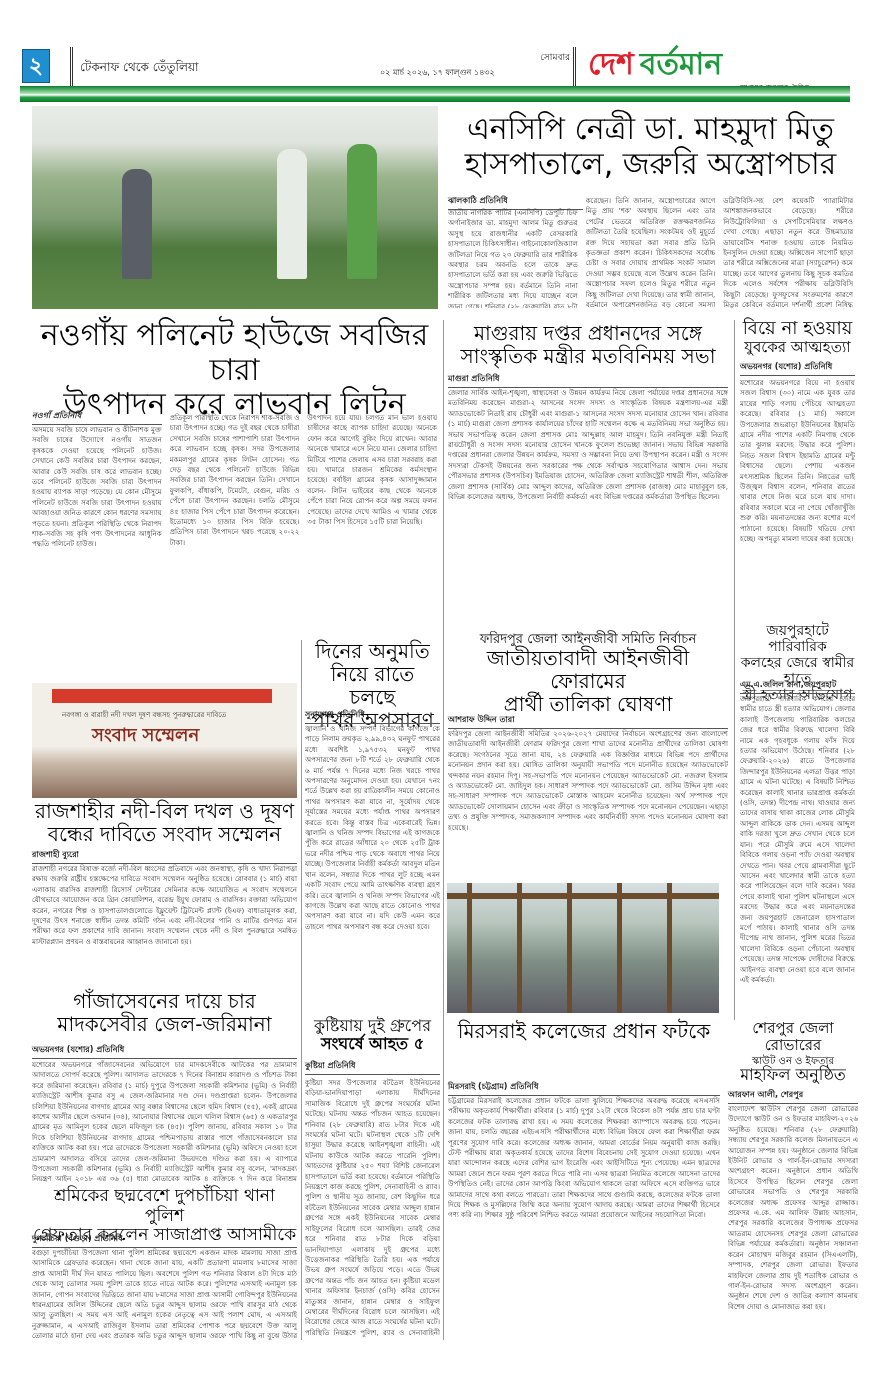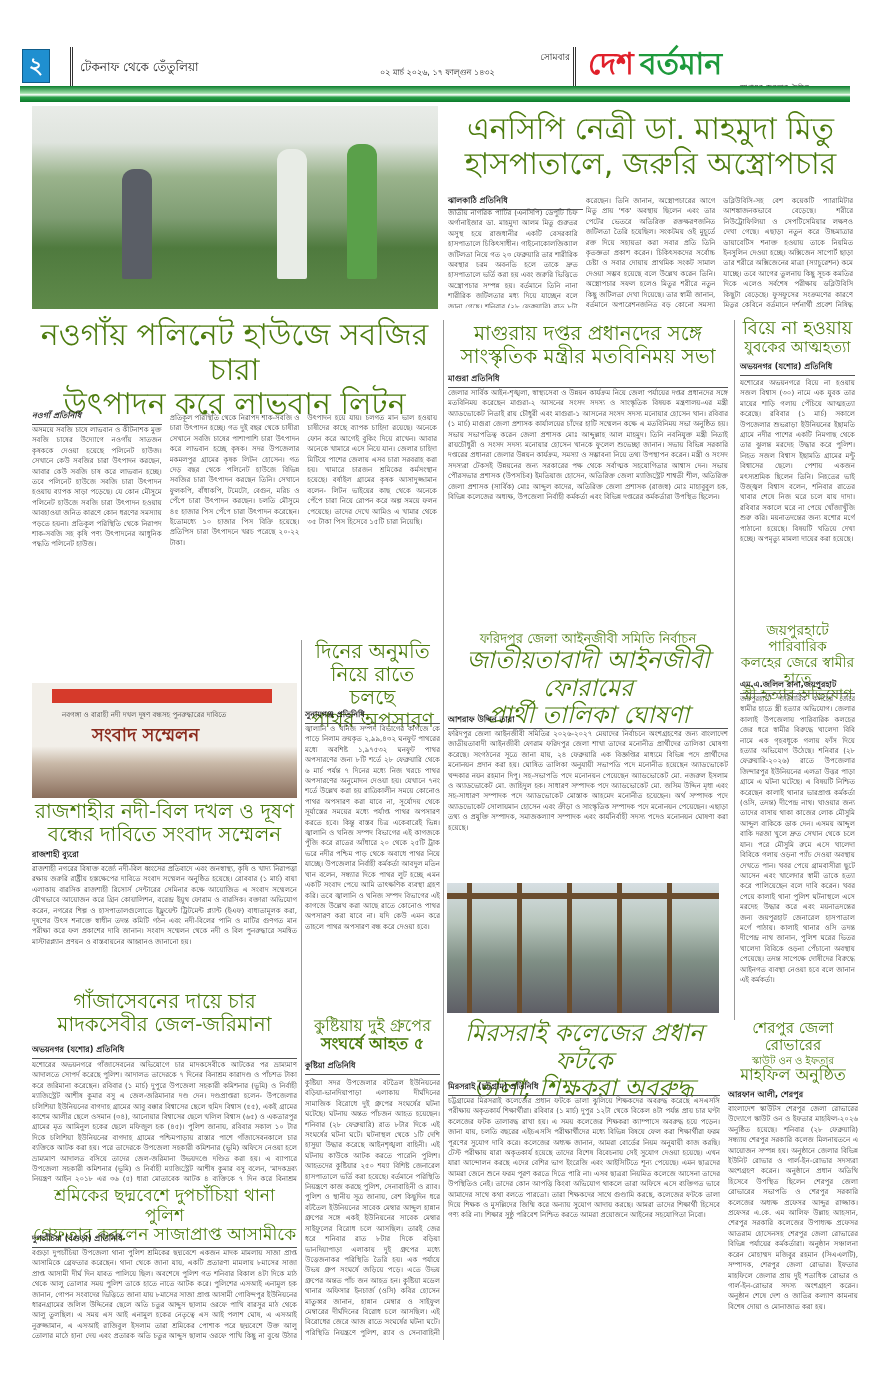--- a/index.html
+++ b/index.html
@@ -27,23 +27,23 @@
   .photo1 .p { position: absolute; bottom: 30px; width: 30px; border-radius: 12px 12px 2px 2px; }
   .photo2 { left: 32px; top: 683px; width: 265px; height: 115px; background: linear-gradient(to bottom, #f2efe9 0%, #f2efe9 55%, #c9b9a8 70%, #8a6e5c 100%); }
   .photo3 { left: 447px; top: 883px; width: 272px; height: 130px; background: linear-gradient(to bottom, #d7dfe3 0%, #b8c6bd 30%, #7f8f85 60%, #5e5e66 100%); }
 
   .banner-red { position: absolute; left: 20px; top: 6px; width: 220px; height: 14px; background: #d63a2b; }
   .banner-text { position: absolute; left: 30px; top: 26px; font-size: 7px; color: #333; }
   .banner-big { position: absolute; left: 60px; top: 38px; font-size: 18px; color: #8a2b1e; font-weight: bold; }
   .gate-bar { position: absolute; top: 0; width: 5px; height: 100%; background: #6b4d2e; }
 
   
-  .hl { color: #4d7c0f; text-align: center; font-family: "DejaVu Sans", sans-serif; font-weight: normal; line-height: 1.15; }
+  .hl { color: #000000; text-align: center; font-family: "DejaVu Sans", sans-serif; font-weight: normal; line-height: 1.15; }
   .hl-xl { font-size: 30px; }
-  .hl-l { font-size: 24px; font-style: italic; }
+  .hl-l { font-size: 20px; }
   .hl-m { font-size: 20px; }
   .hl-s { font-size: 14px; }
 
   .byline { font-size: 8px; font-weight: bold; color: #222; border-bottom: 1px solid #555; padding-bottom: 2px; }
 
   .body { font-size: 7px; line-height: 10.4px; color: #333; text-align: justify; overflow: hidden; }
   .cols { display: flex; gap: 8px; }
   .cols > div { flex: 1; }
 
   .rule-v { width: 1px; background: #999; }
@@ -180,21 +180,20 @@
   <div class="hl hl-m" style="font-size:16px;">কুষ্টিয়ায় দুই গ্রুপের</div>
   <div class="hl hl-m" style="font-size:16px;font-weight:bold;">সংঘর্ষে আহত ৫</div>
 </div>
 <div class="abs" style="left:305px; top:1059px; width:135px;">
   <div class="byline">কুষ্টিয়া প্রতিনিধি</div>
 </div>
 <div class="abs body" style="left:305px; top:1078px; width:135px; height:260px;">কুষ্টিয়া সদর উপজেলার বটতৈল ইউনিয়নের বড়িয়া-ভানদিয়াপাড়া এলাকায় দীর্ঘদিনের সামাজিক বিরোধে দুই গ্রুপের সংঘর্ষের ঘটনা ঘটেছে। ঘটনায় অন্তত পাঁচজন আহত হয়েছেন। শনিবার (২৮ ফেব্রুয়ারি) রাত ৮টার দিকে এই সংঘর্ষের ঘটনা ঘটে। ঘটনাস্থল থেকে ১টি দেশি হাসুয়া উদ্ধার করেছে আইনশৃঙ্খলা বাহিনী। এই ঘটনায় কাউকে আটক করতে পারেনি পুলিশ। আহতদের কুষ্টিয়ার ২৫০ শয্যা বিশিষ্ট জেনারেল হাসপাতালে ভর্তি করা হয়েছে। বর্তমানে পরিস্থিতি নিয়ন্ত্রণে কাজ করছে পুলিশ, সেনাবাহিনী ও র‍্যাব। পুলিশ ও স্থানীয় সূত্র জানায়, বেশ কিছুদিন ধরে বটতৈল ইউনিয়নের সাবেক মেম্বার আব্দুল হান্নান গ্রুপের সঙ্গে একই ইউনিয়নের সাবেক মেম্বার সাইফুলের বিরোধ চলে আসছিল। তারই জের ধরে শনিবার রাত ৮টার দিকে বড়িয়া ভানদিয়াপাড়া এলাকায় দুই গ্রুপের মধ্যে উত্তেজনাকর পরিস্থিতি তৈরি হয়। এক পর্যায়ে উভয় গ্রুপ সংঘর্ষে জড়িয়ে পড়ে। এতে উভয় গ্রুপের অন্তত পাঁচ জন আহত হন। কুষ্টিয়া মডেল থানার অফিসার ইনচার্জ (ওসি) কবির হোসেন মাতুব্বর জানান, হান্নান মেম্বার ও সাইফুল মেম্বারের দীর্ঘদিনের বিরোধ চলে আসছিল। এই বিরোধের জেরে আজ রাতে সংঘর্ষের ঘটনা ঘটে। পরিস্থিতি নিয়ন্ত্রণে পুলিশ, র‍্যাব ও সেনাবাহিনী অভিযান পরিচালনা করে।</div>
 
 <div class="abs" style="left:448px; top:1020px; width:272px;">
   <div class="hl hl-l">মিরসরাই কলেজের প্রধান ফটকে</div>
-  <div class="hl hl-l">তালা, শিক্ষকরা অবরুদ্ধ</div>
 </div>
 <div class="abs" style="left:448px; top:1080px; width:272px;">
   <div class="byline">মিরসরাই (চট্টগ্রাম) প্রতিনিধি</div>
 </div>
 <div class="abs body" style="left:448px; top:1096px; width:272px; height:242px;">চট্টগ্রামের মিরসরাই কলেজের প্রধান ফটকে তালা ঝুলিয়ে শিক্ষকদের অবরুদ্ধ করেছে এসএসসি পরীক্ষায় অকৃতকার্য শিক্ষার্থীরা। রবিবার (১ মার্চ) দুপুর ১২টা থেকে বিকেল ৪টা পর্যন্ত প্রায় চার ঘণ্টা কলেজের ফটক তালাবদ্ধ রাখা হয়। এ সময় কলেজের শিক্ষকরা ক্যাম্পাসে অবরুদ্ধ হয়ে পড়েন। জানা যায়, চলতি বছরের এইচএসসি পরীক্ষার্থীদের মধ্যে বিভিন্ন বিষয়ে ফেল করা শিক্ষার্থীরা ফরম পূরণের সুযোগ দাবি করে। কলেজের অধ্যক্ষ জানান, আমরা বোর্ডের নিয়ম অনুযায়ী কাজ করছি। টেস্ট পরীক্ষায় যারা অকৃতকার্য হয়েছে তাদের বিশেষ বিবেচনায় সেই সুযোগ দেওয়া হয়েছে। এখন যারা আন্দোলন করছে এদের বেশির ভাগ ইংরেজি এবং আইসিটিতে শূন্য পেয়েছে। এমন ছাত্রদের আমরা জেনে শুনে ফরম পূরণ করতে দিতে পারি না। এসব ছাত্ররা নিয়মিত কলেজে আসেনা তাদের উপস্থিতিও নেই। তাদের কোন আপত্তি কিংবা অভিযোগ থাকলে তারা অফিসে এসে ব্যক্তিগত ভাবে আমাদের সাথে কথা বলতে পারতো। তারা শিক্ষকদের সাথে গুণ্ডামি করছে, কলেজের ফটকে তালা দিয়ে শিক্ষক ও মুসল্লিদের জিম্মি করে অন্যায় সুযোগ আদায় করছে। আমরা তাদের শিক্ষার্থী হিসেবে গণ্য করি না। শিক্ষার সুষ্ঠু পরিবেশ নিশ্চিত করতে আমরা প্রয়োজনে আইনের সহযোগিতা নিবো।</div>
 
 <div class="abs" style="left:728px; top:1020px; width:130px;">
   <div class="hl hl-s" style="font-size:15px;">শেরপুর জেলা রোভারের</div>
   <div class="hl hl-s" style="font-size:10px;">স্কাউট ওন ও ইফতার</div>
   <div class="hl hl-s" style="font-size:16px;">মাহফিল অনুষ্ঠিত</div>

